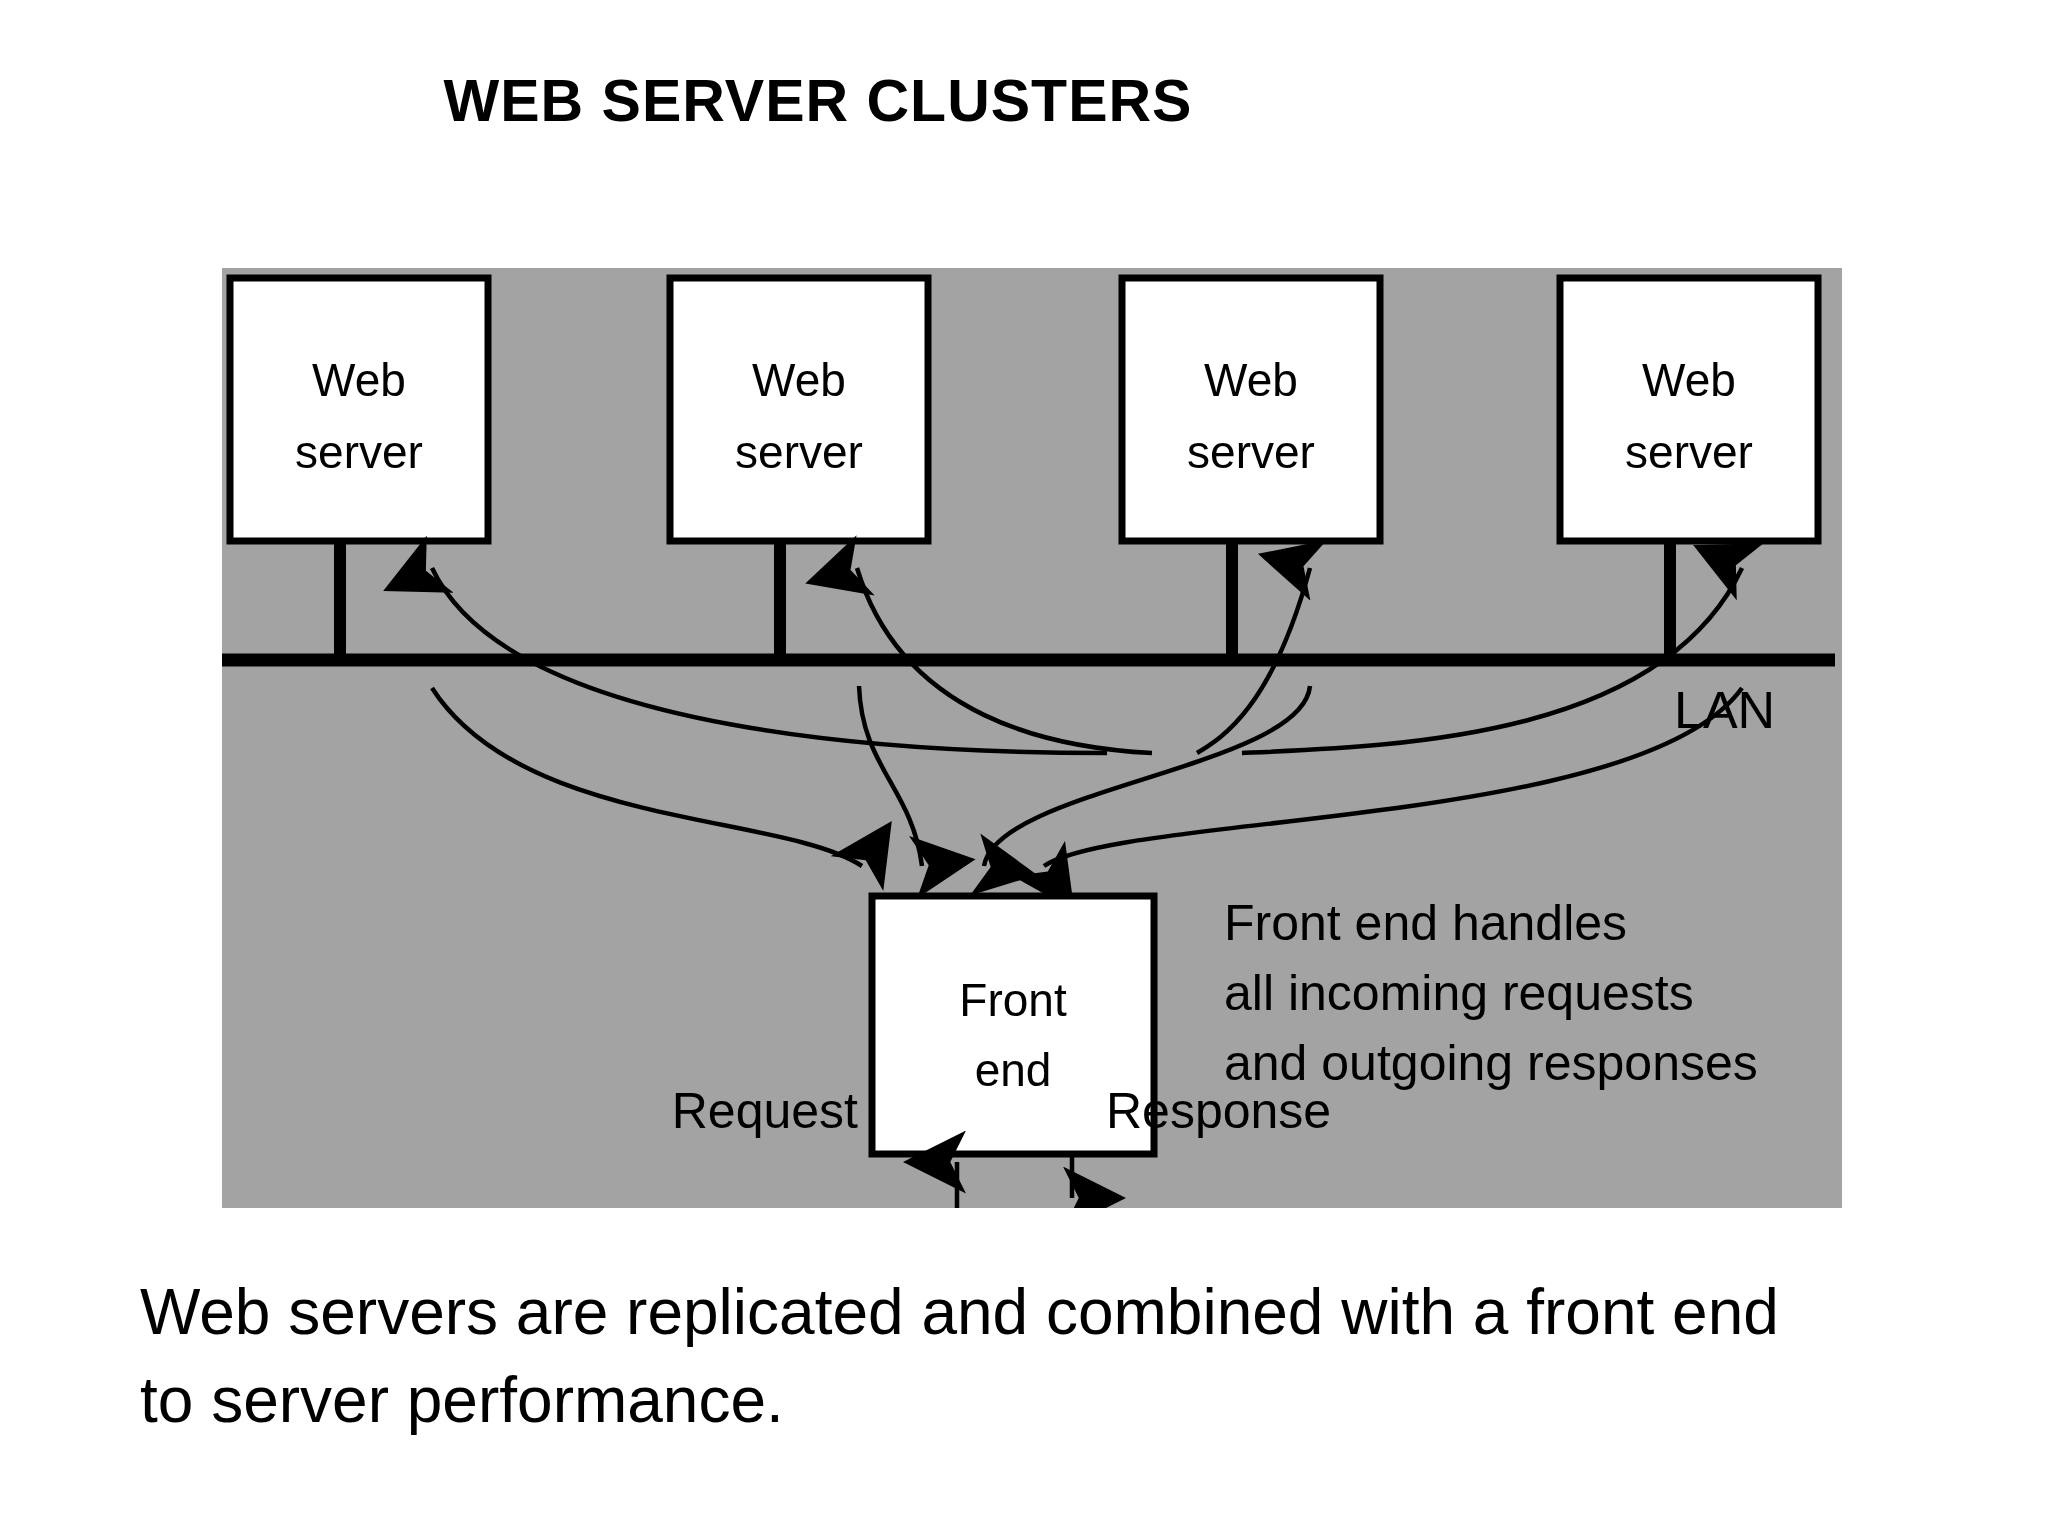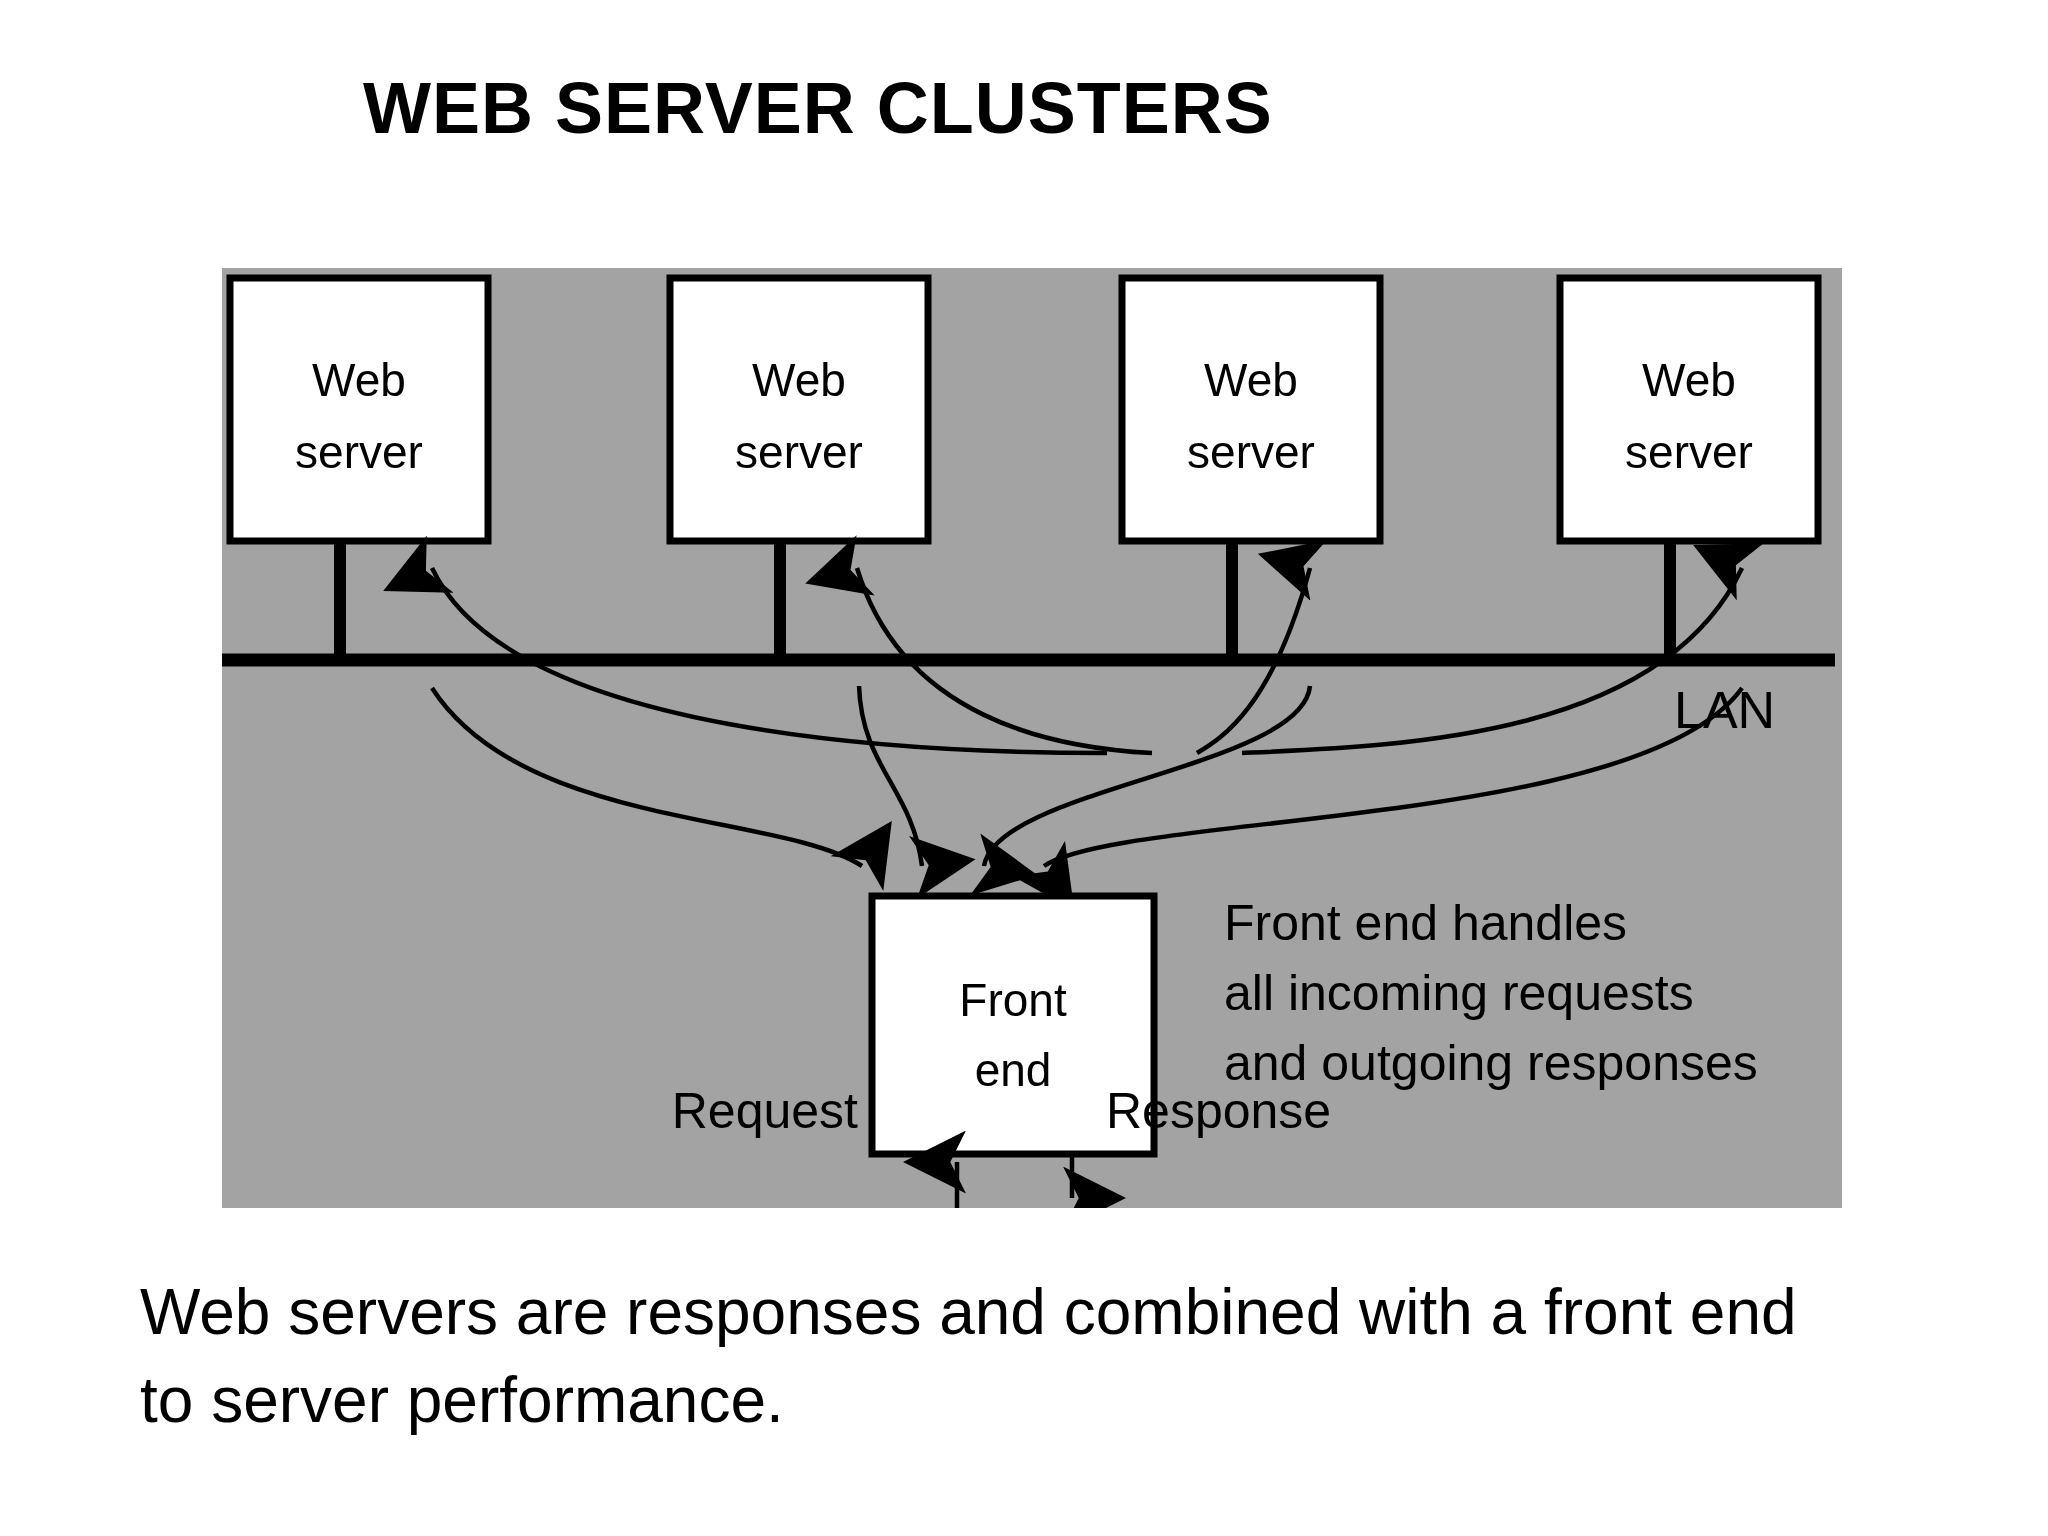--- a/index.html
+++ b/index.html
@@ -24,21 +24,21 @@
 
   
   .slide-title {
     position: absolute;
     top: 72px;
     left: 0;
     width: 1636px;
     text-align: center;
     font-family: "Liberation Sans", sans-serif;
     font-weight: bold;
-    font-size: 72px;
+    font-size: 59px;
     letter-spacing: 1px;
     line-height: 1.0;
     color: #000000;
     white-space: nowrap;
   }
 
   
   .diagram-wrap {
     position: absolute;
     left: 222px;
@@ -188,17 +188,17 @@
 
       <line class="io-line" marker-end="url(#arrowUpBig)" x1="735" y1="940" x2="735" y2="894"></line>
       <text class="io-label" x="636" y="820" text-anchor="end" transform="translate(0,40)">Request</text>
 
       <line class="io-line" marker-end="url(#arrowDownBig)" x1="850" y1="886" x2="850" y2="930"></line>
       <text class="io-label" x="884" y="820" text-anchor="start" transform="translate(0,40)">Response</text>
     </svg>
   </div>
 
   <div class="caption">
-    <div>Web servers are responses and combined with a front end</div>
+    <div>Web servers are replicated and combined with a front end</div>
     <div>to server performance.</div>
   </div>
 
 </div>
 
 </body></html>

